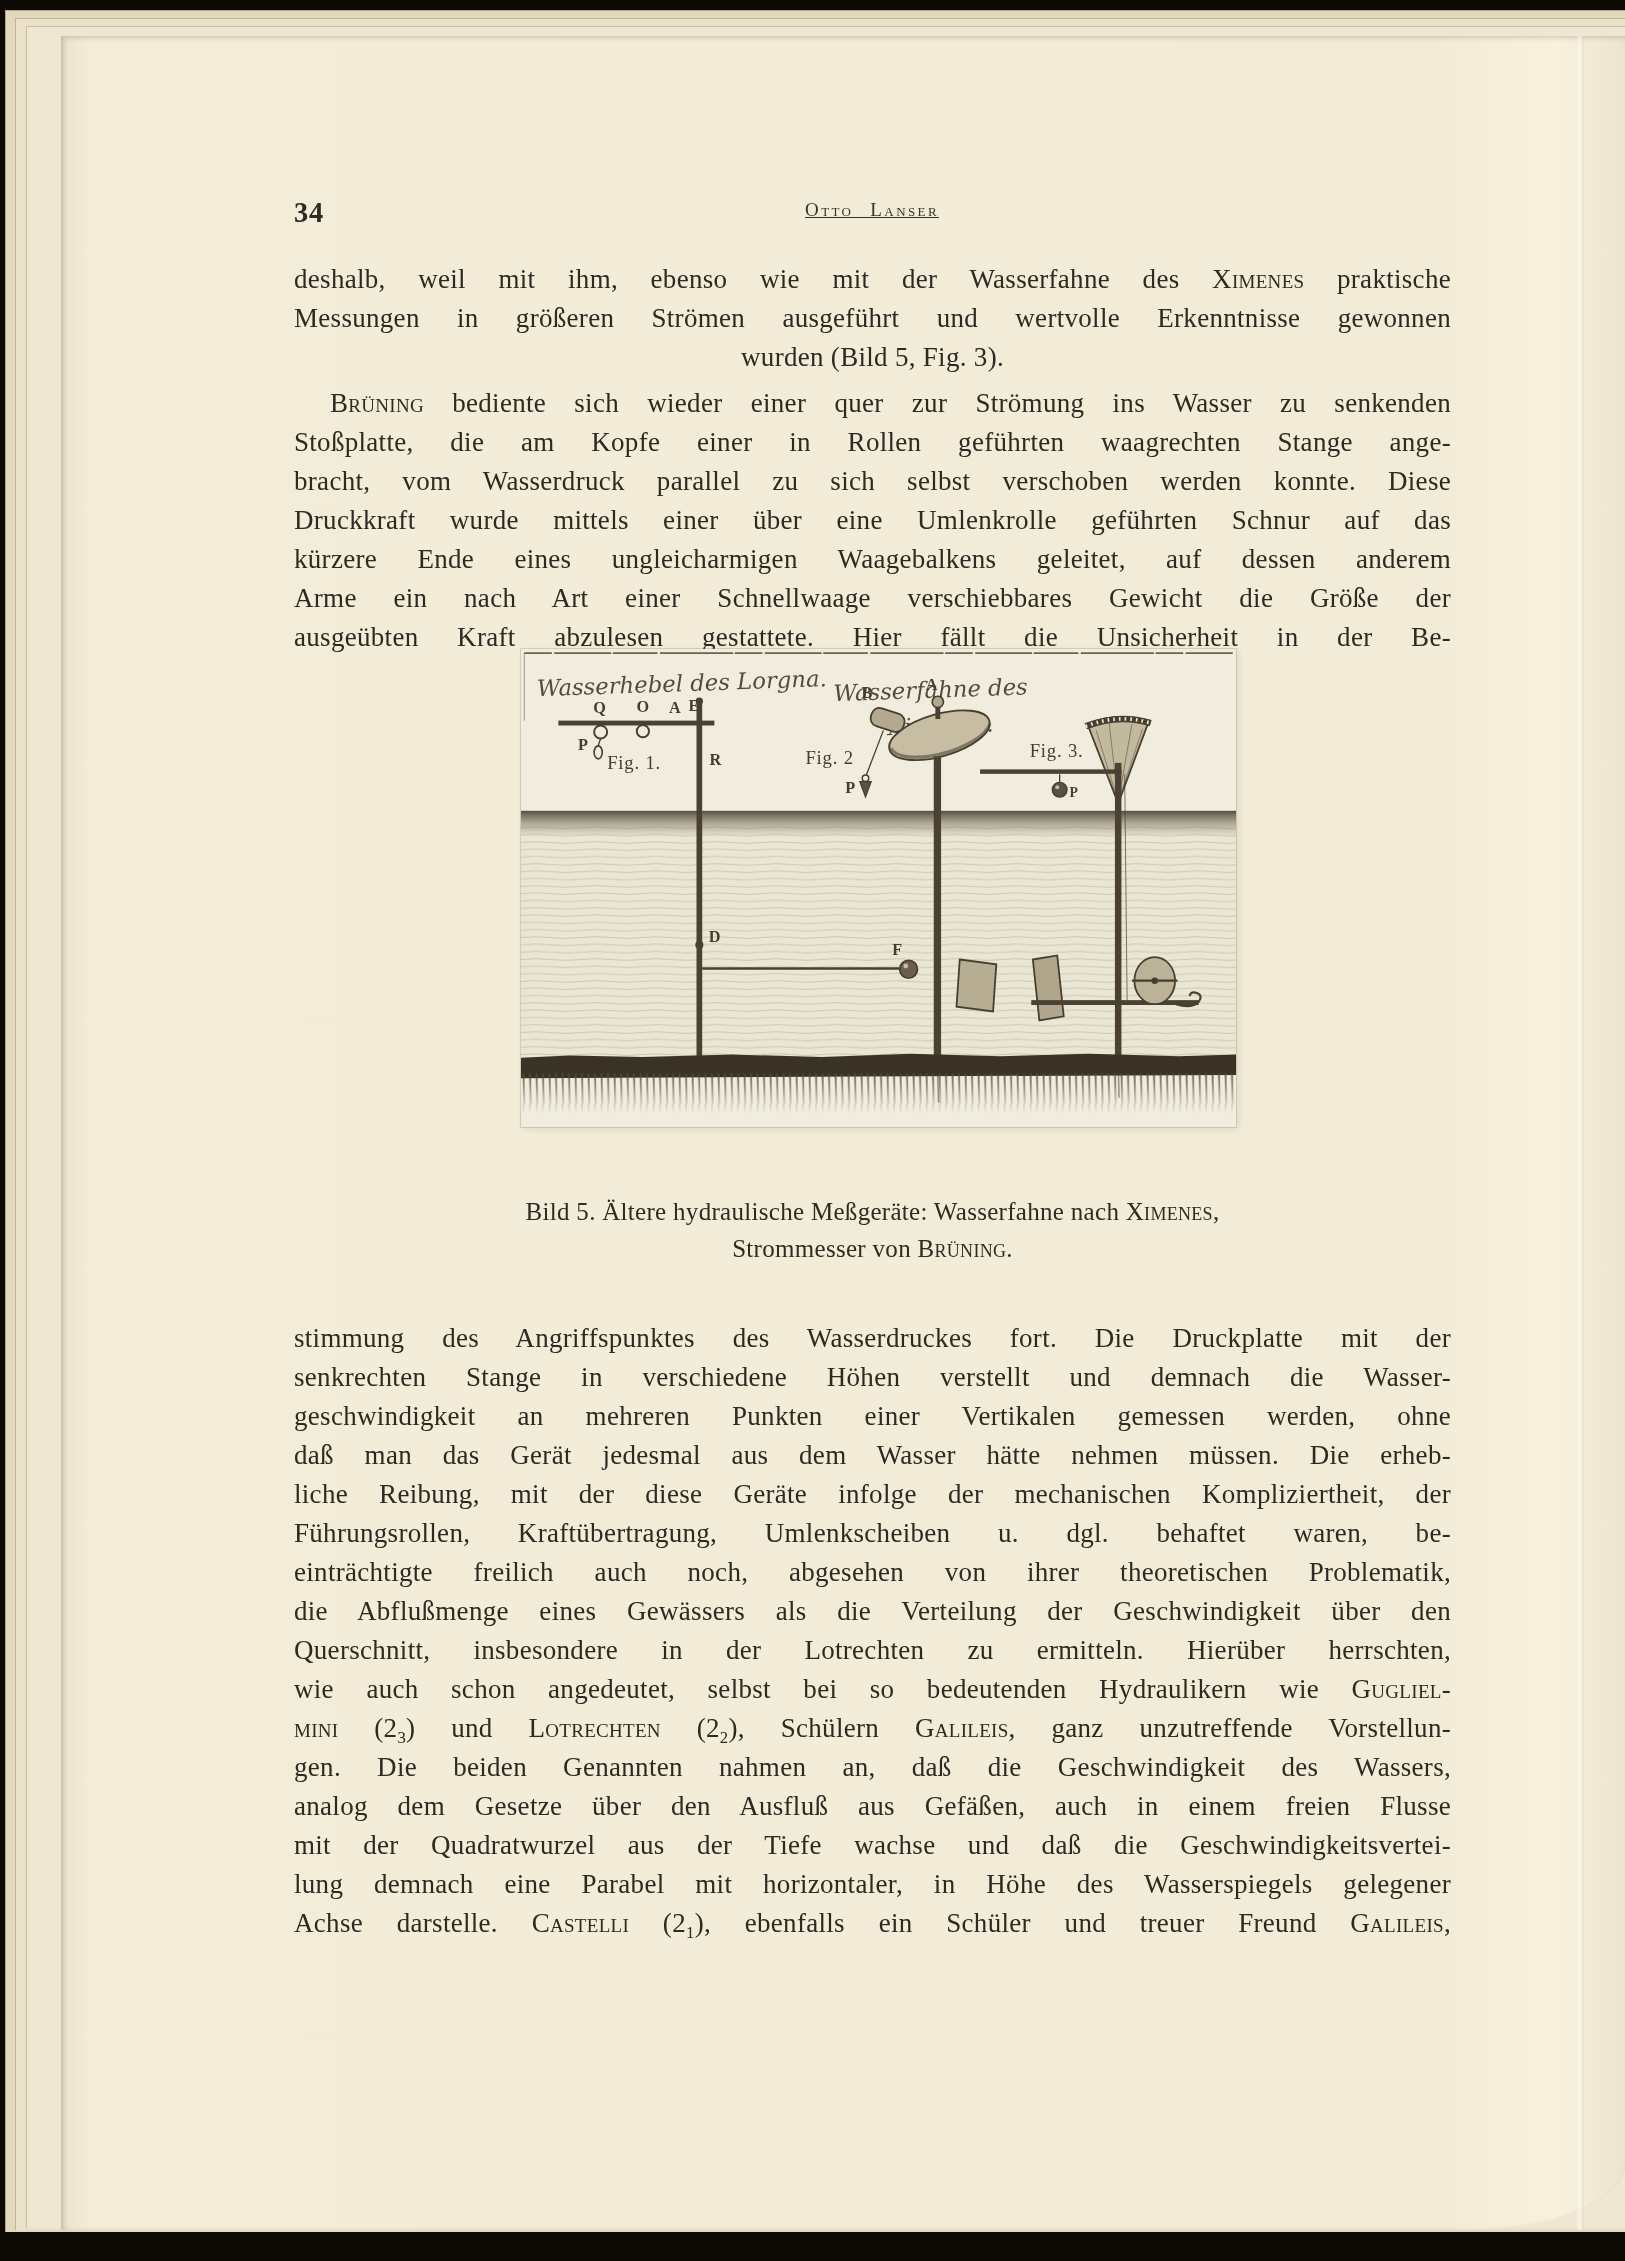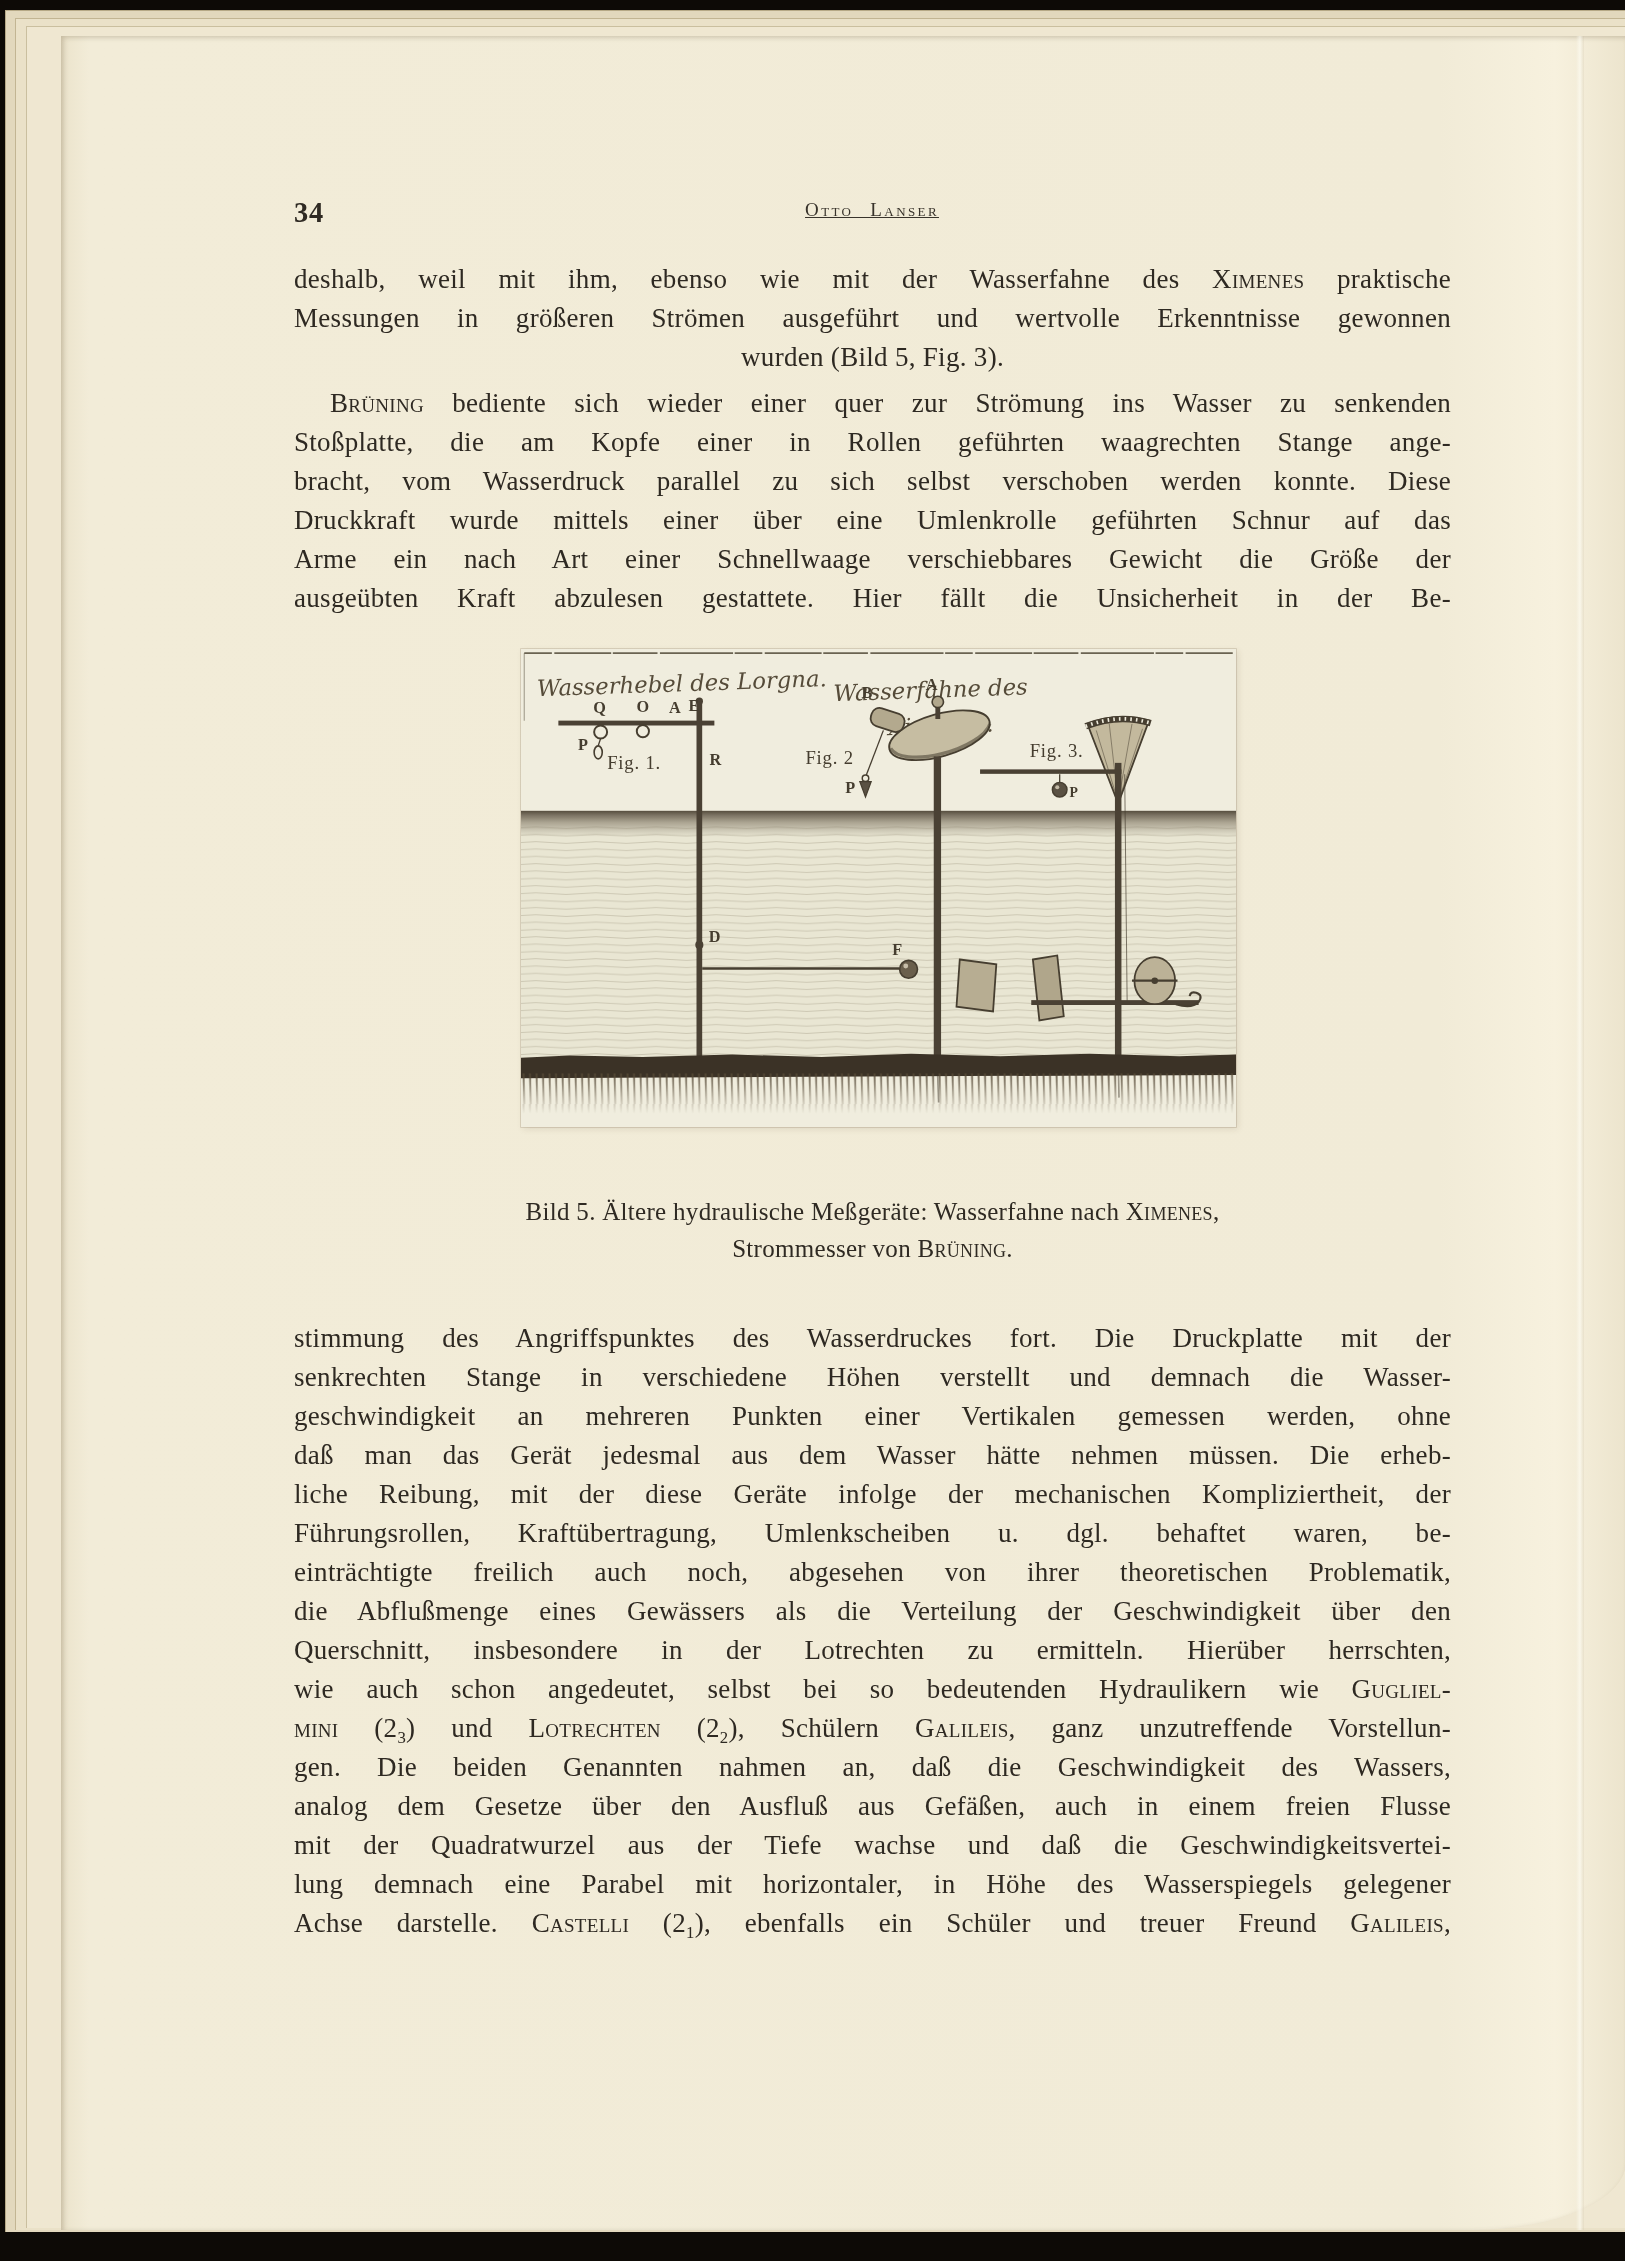--- a/index.html
+++ b/index.html
@@ -67,20 +67,21 @@
   <div id="running-head">Otto Lanser</div>
 
   <div id="body-top" class="textblock">
       <div class="line just"><span>deshalb, weil mit ihm, ebenso wie mit der Wasserfahne des </span><span class="sc">Ximenes</span><span> praktische</span></div>
       <div class="line just"><span>Messungen in größeren Strömen ausgeführt und wertvolle Erkenntnisse gewonnen</span></div>
       <div class="line"><span>wurden (Bild 5, Fig. 3).</span></div>
       <div class="line just indent gap"><span class="sc">Brüning</span><span> bediente sich wieder einer quer zur Strömung ins Wasser zu senkenden</span></div>
       <div class="line just"><span>Stoßplatte, die am Kopfe einer in Rollen geführten waagrechten Stange ange-</span></div>
       <div class="line just"><span>bracht, vom Wasserdruck parallel zu sich selbst verschoben werden konnte. Diese</span></div>
       <div class="line just"><span>Druckkraft wurde mittels einer über eine Umlenkrolle geführten Schnur auf das</span></div>
+      <div class="line just"><span>kürzere Ende eines ungleicharmigen Waagebalkens geleitet, auf dessen anderem</span></div>
       <div class="line just"><span>Arme ein nach Art einer Schnellwaage verschiebbares Gewicht die Größe der</span></div>
       <div class="line just"><span>ausgeübten Kraft abzulesen gestattete. Hier fällt die Unsicherheit in der Be-</span></div>
     </div>
 
   <div id="figure-wrap">
     <svg width="715" height="478" viewBox="0 0 880 588">
       <defs>
         <linearGradient id="waterSurf" x1="0" y1="0" x2="0" y2="1">
           <stop offset="0" stop-color="#4e4536" stop-opacity="0.95"></stop>
           <stop offset="0.45" stop-color="#6e6351" stop-opacity="0.5"></stop>

